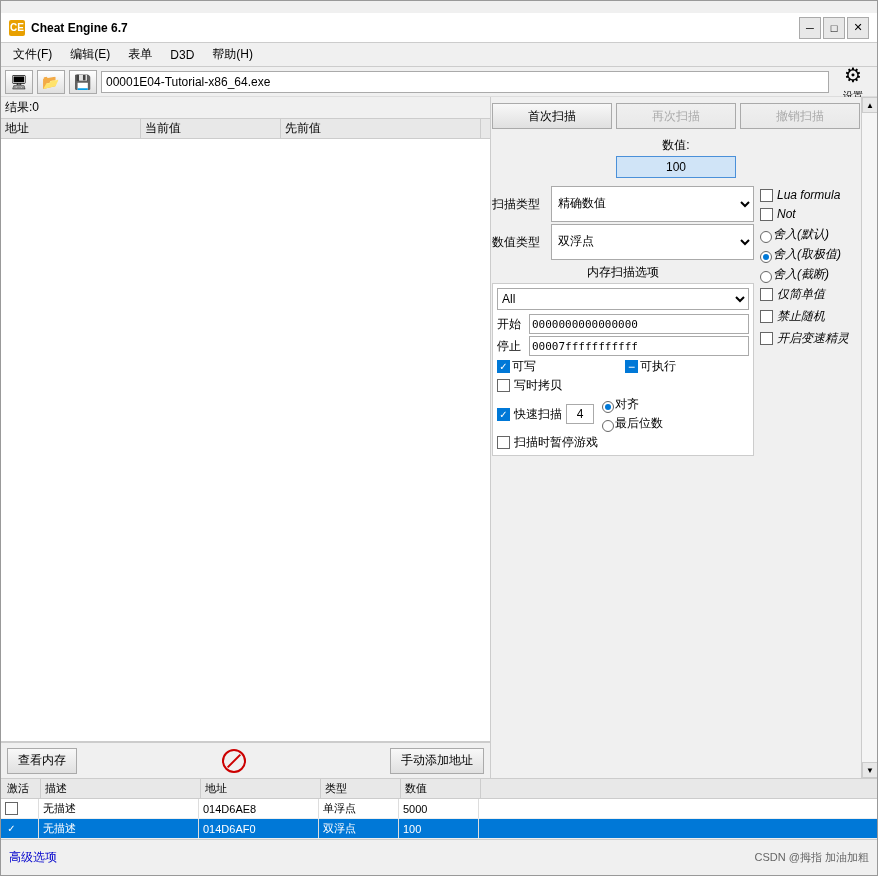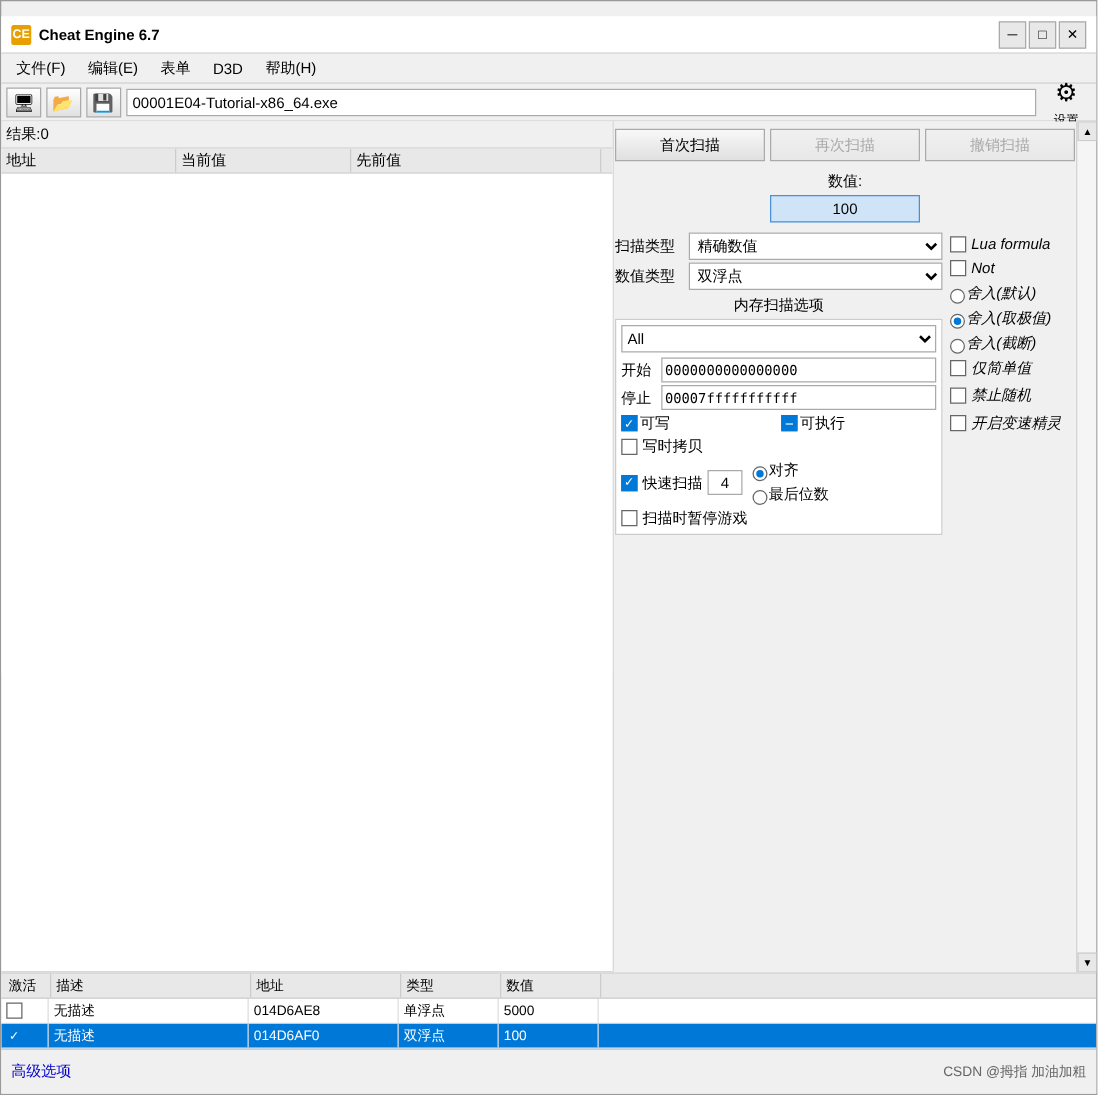--- a/index.html
+++ b/index.html
@@ -267,26 +267,26 @@
       margin-bottom: 2px;
     }
 
     .scan-type-label {
       font-size: 12px;
       width: 55px;
     }
 
     .dropdown {
       flex: 1;
-      height: 22px;
+      height: 36px;
       border: 1px solid #aaa;
       background: white;
       font-size: 12px;
       padding: 0 2px;
-      font-family: Liberation Serif, serif;
+      font-family: Liberation Mono, monospace;
       cursor: pointer;
     }
 
     .memory-scan-label {
       font-size: 12px;
       text-align: center;
       margin: 4px 0 2px;
     }
 
     .memory-options-section {
@@ -656,20 +656,25 @@
             <div class="results-col col-current">当前值</div>
             <div class="results-col col-previous">先前值</div>
           </div>
           <div class="results-body"></div>
         </div>
 
         <div style="position:relative; height:0; overflow:visible;">
           
         </div>
 
+        <div class="bottom-bar">
+          <button class="view-memory-btn">查看内存</button>
+          <div class="no-icon"></div>
+          <button class="add-addr-btn">手动添加地址</button>
+        </div>
       </div>
 
       <div class="right-panel">
 
         <div class="scan-buttons">
           <button class="scan-btn">首次扫描</button>
           <button class="scan-btn disabled">再次扫描</button>
           <button class="scan-btn disabled">撤销扫描</button>
         </div>
 

